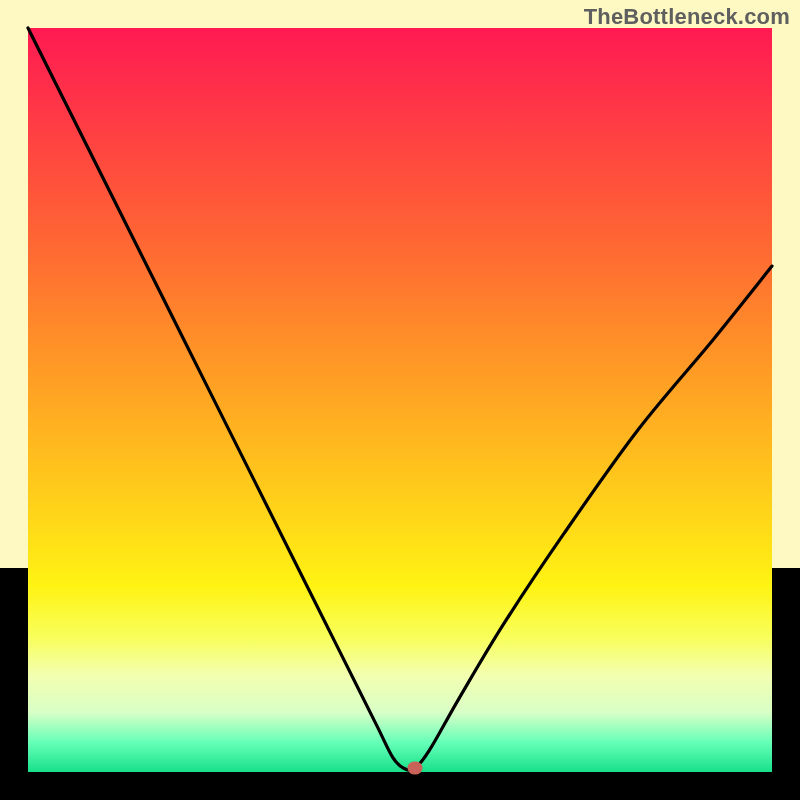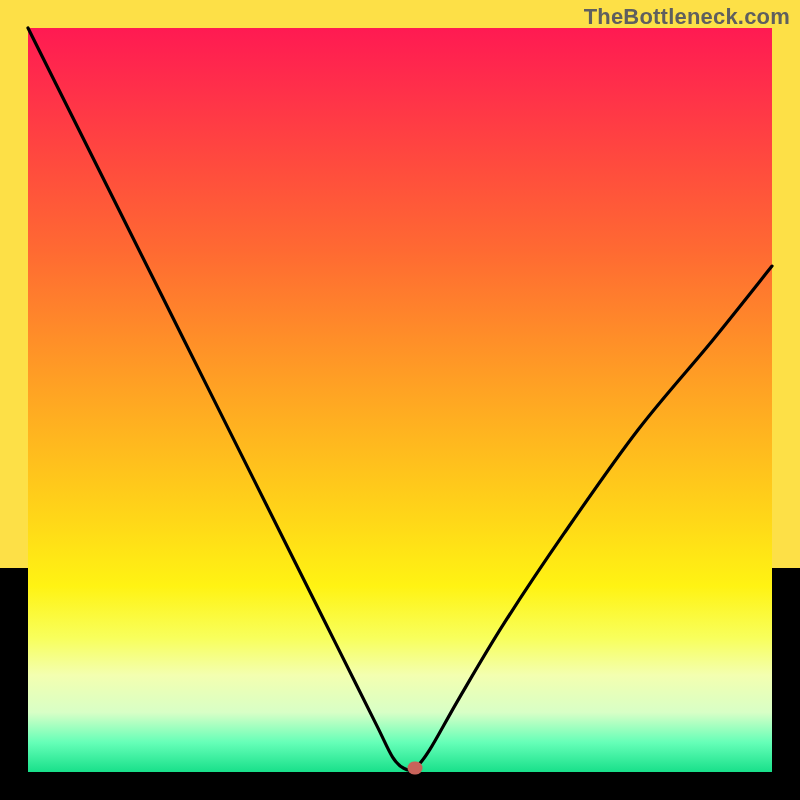--- a/index.html
+++ b/index.html
@@ -8,21 +8,21 @@
     width: 800px;
     height: 800px;
     background: #000;
     font-family: Arial, Helvetica, sans-serif;
     overflow: hidden;
   }
   .frame {
     position: relative;
     width: 800px;
     height: 568px;
-    background: #fde047;
+    background: #fef9c3;
   }
   .watermark {
     position: absolute;
     top: 4px;
     right: 10px;
     color: #5f5f5f;
     font-size: 22px;
     font-weight: 600;
     letter-spacing: 0.2px;
     z-index: 50;

